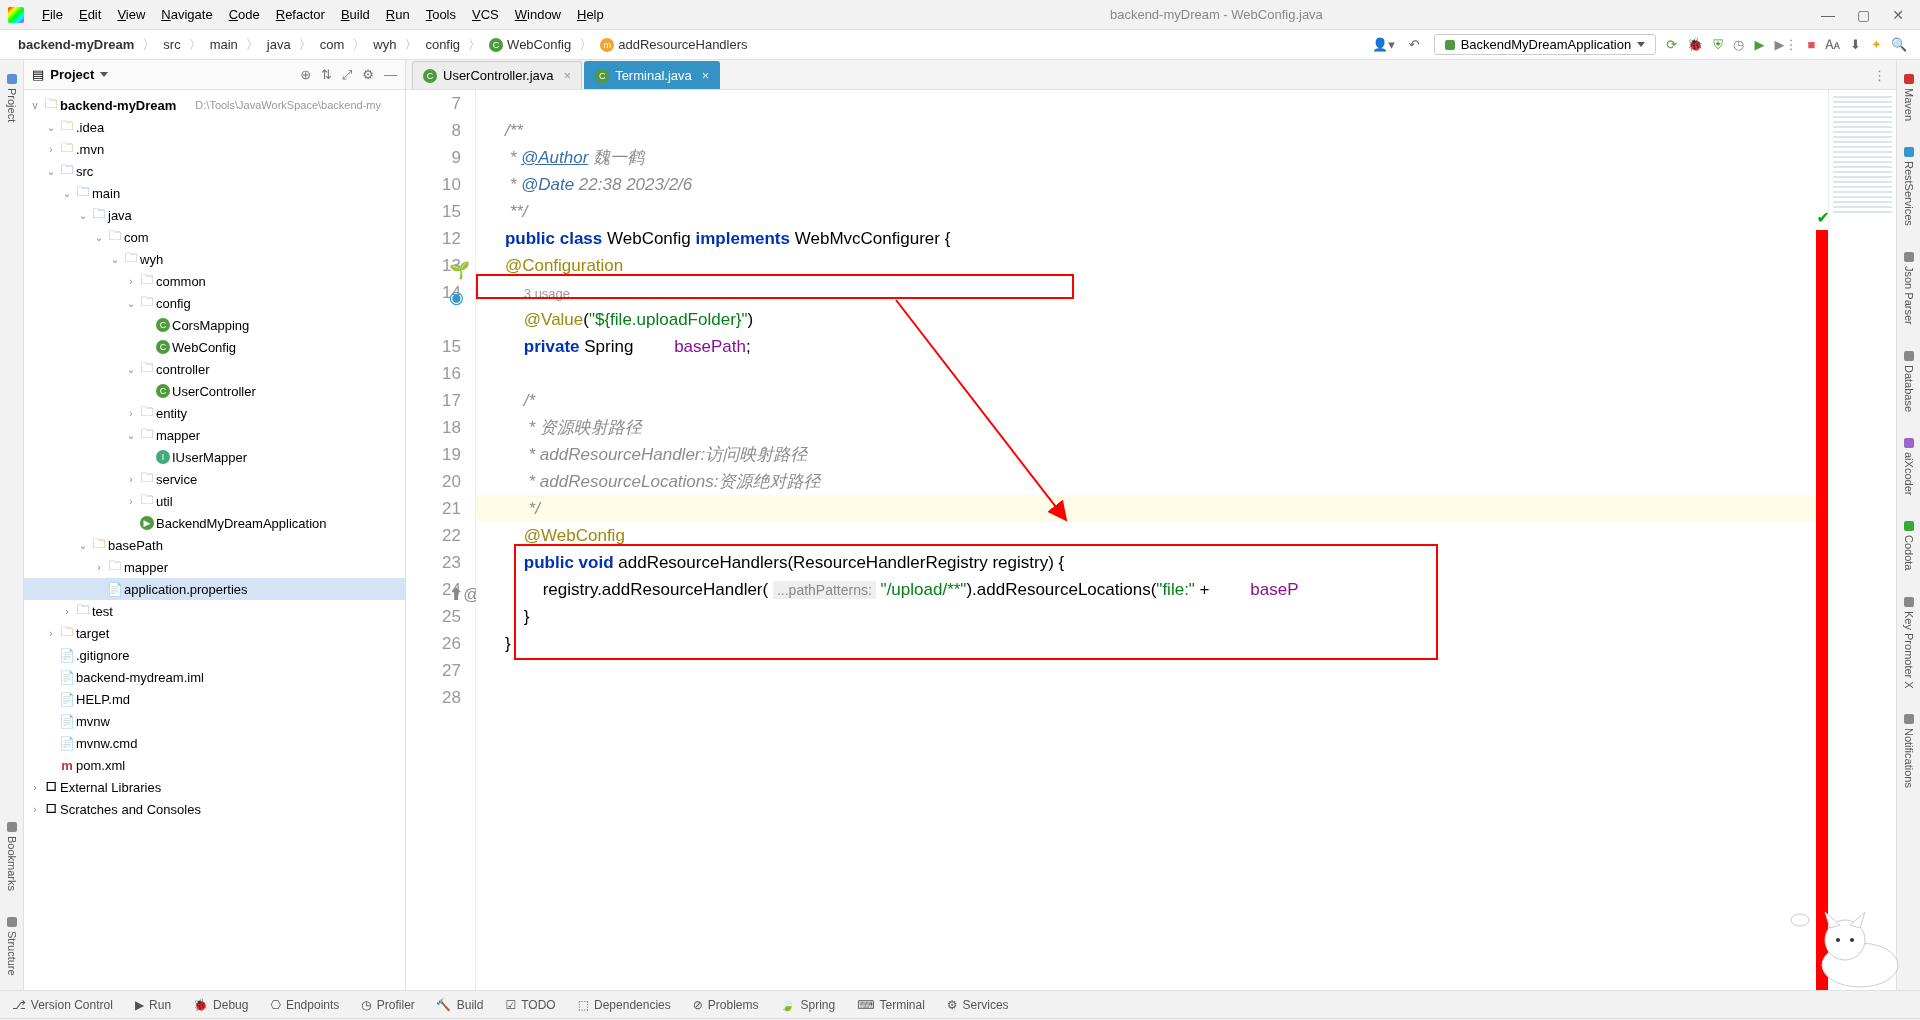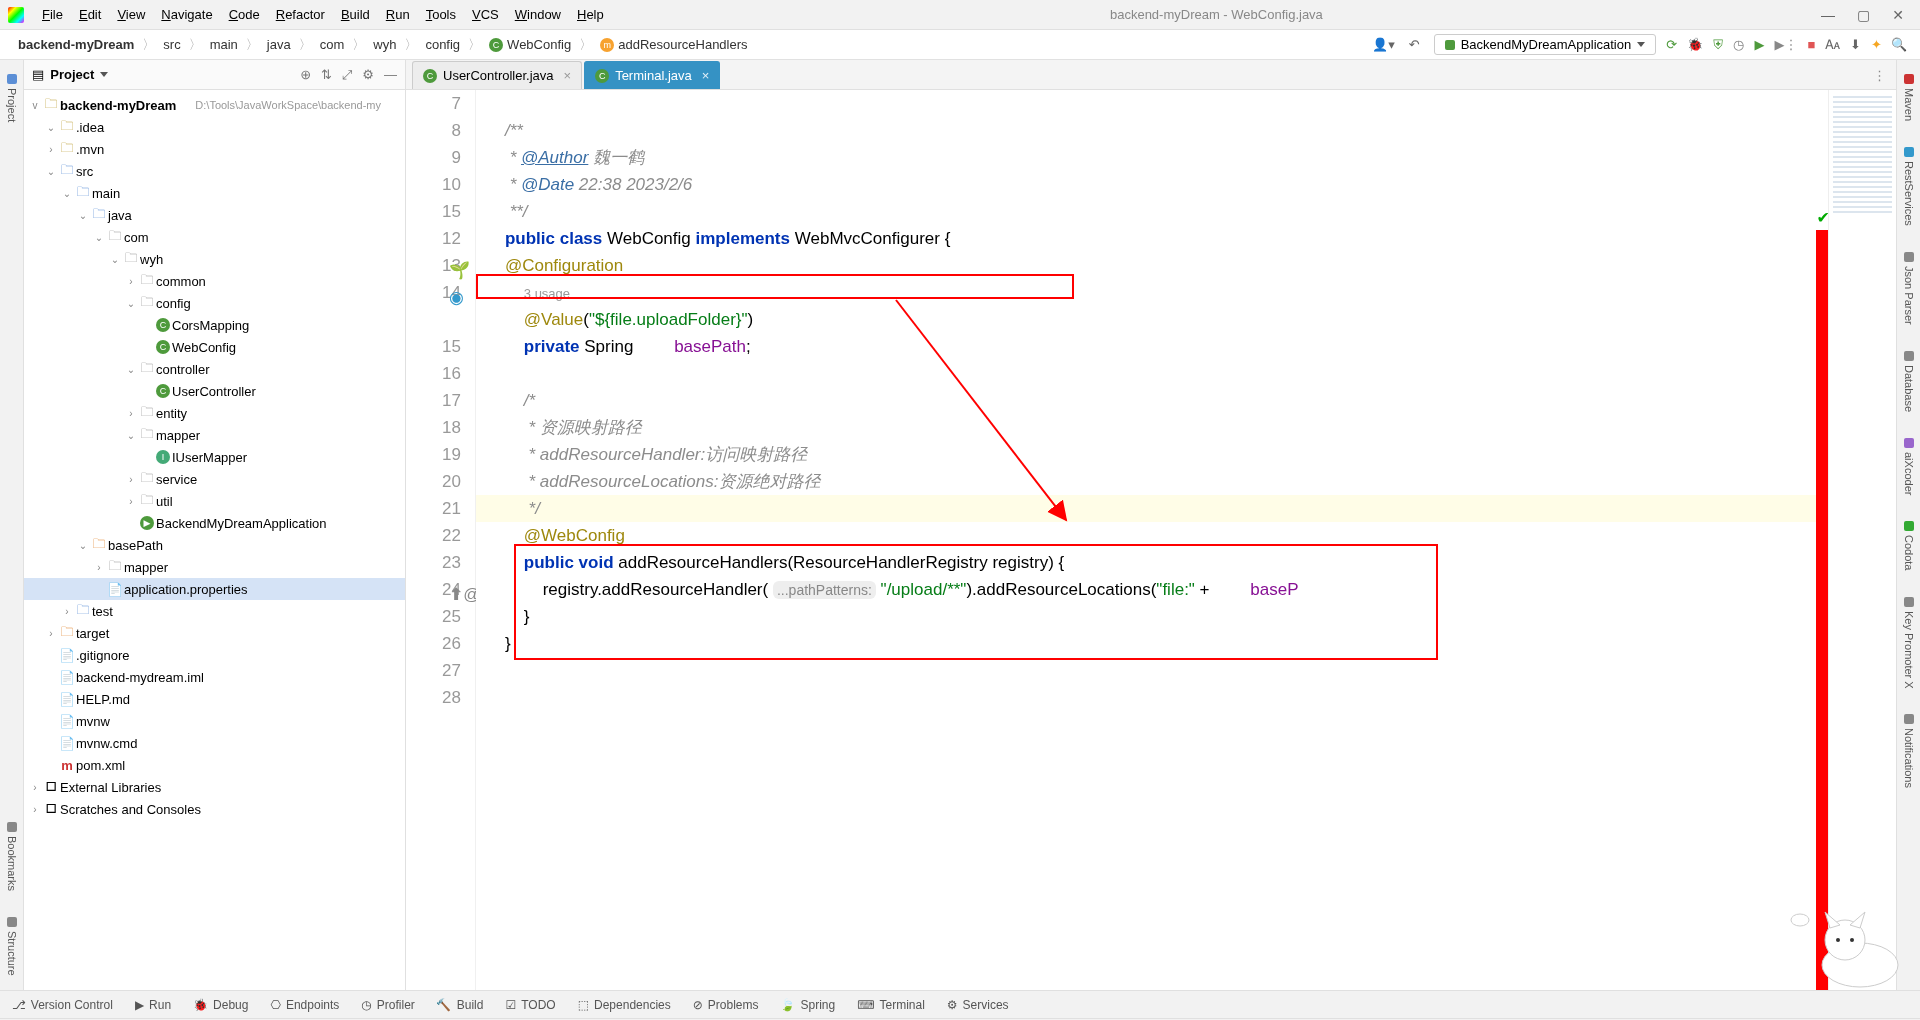--- a/index.html
+++ b/index.html
@@ -64,21 +64,21 @@
 .caret-line { background: #fffde7; }
 .kw { color: #0033b3; font-weight: 600; }
 .ann { color: #9e880d; }
 .str { color: #067d17; }
 .cmt { color: #8c8c8c; font-style: italic; }
 .doc { color: #8c8c8c; font-style: italic; }
 .doctag { color: #3a6ea5; text-decoration: underline; }
 .doctag.nu { text-decoration: none; }
 .type { color: #000; }
 .id { color: #871094; margin-left: 36px; }
-.hint-inline { background: #eee; color: #888; border-radius: 6px; padding: 1px 4px; font-size: 14px; }
+.hint-inline { background: #eee; color: #888; border-radius: 0; padding: 1px 4px; font-size: 14px; }
 .usage { color: #999; font-size: 13px; font-style: normal; }
 
 .box-red1 { position: absolute; border: 2px solid #ff0000; left: 0px; top: 184px; width: 598px; height: 25px; pointer-events: none; }
 .box-red2 { position: absolute; border: 2px solid #ff0000; left: 38px; top: 454px; width: 924px; height: 116px; pointer-events: none; }
 .arrow-svg { position: absolute; left: 0; top: 0; pointer-events: none; }
 .scroll-strip { position:absolute; right:0; top:0; width:12px; bottom:0; background:#ff0000; }
 .scroll-strip .ok { position:absolute; top:-22px; right:-2px; color:#0a0; font-size:16px; }
 
 .minimap { width: 68px; background: #fff; border-left: 1px solid #eee; position: relative; }
 

